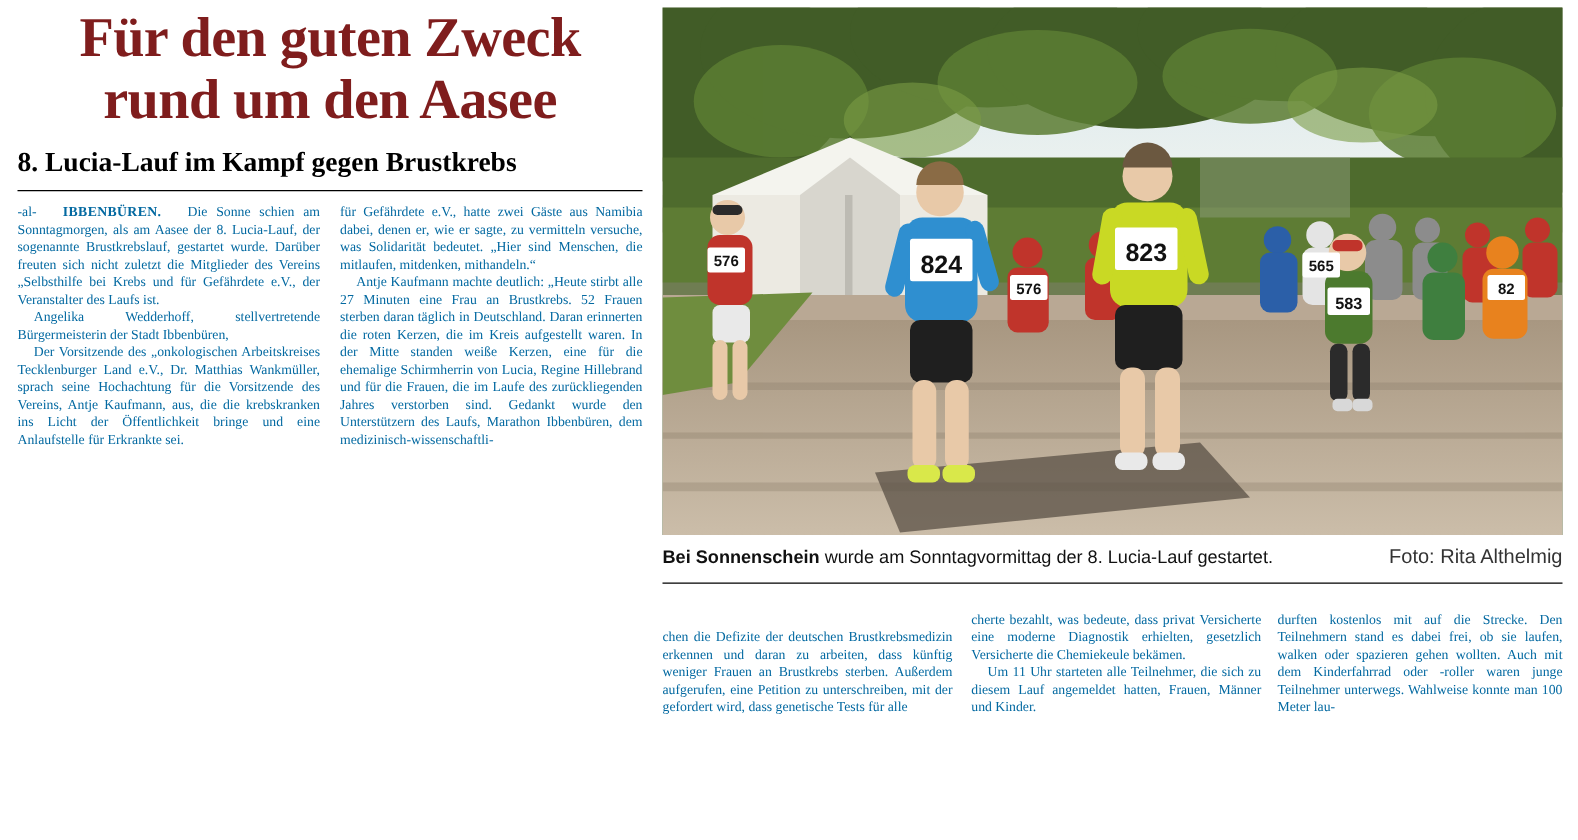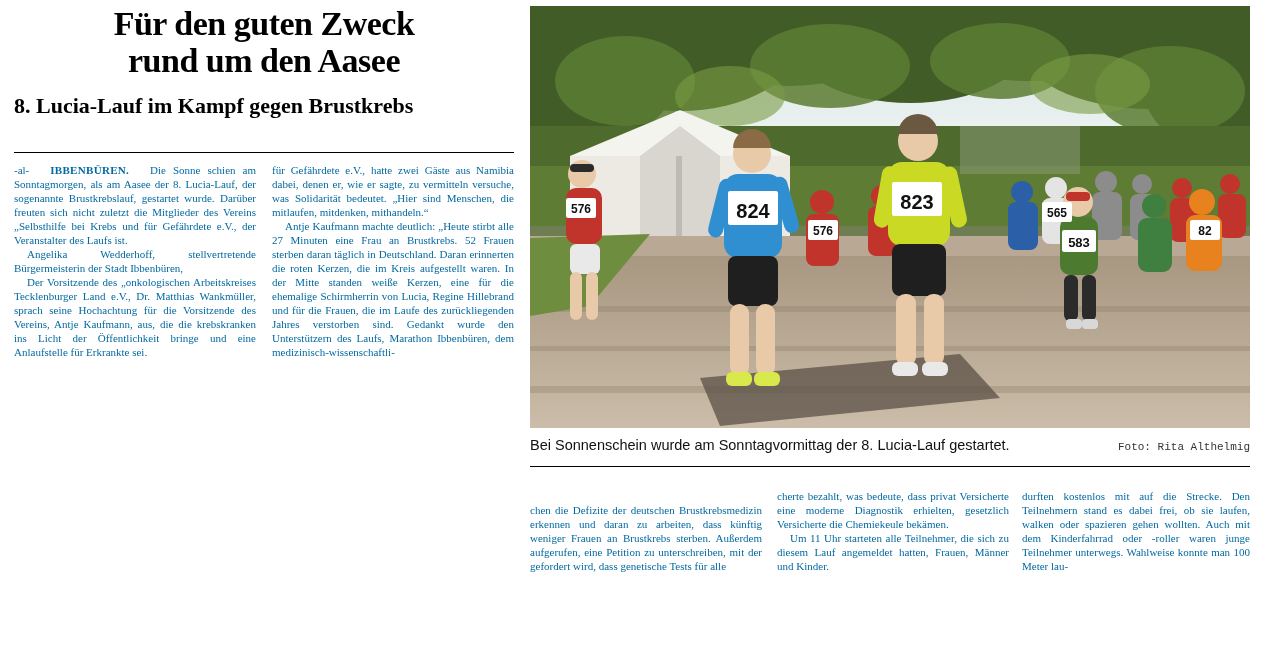--- a/index.html
+++ b/index.html
@@ -20,25 +20,25 @@
   
   .headline-block {
     position: absolute;
     left: 14px;
     top: 6px;
     width: 500px;
   }
   .headline {
     font-family: "Liberation Serif", serif;
     font-weight: bold;
-    font-size: 34px;
+    font-size: 45px;
     line-height: 1.08;
     text-align: center;
     letter-spacing: -0.5px;
-    color: #000000;
+    color: #7f1d1d;
     margin: 0;
   }
   .headline .l2 { display: block; }
   .subheadline {
     font-family: "Liberation Serif", serif;
     font-weight: bold;
     font-size: 22px;
     line-height: 1.15;
     text-align: left;
     color: #000;
@@ -96,27 +96,26 @@
     left: 530px;
     top: 437px;
     width: 720px;
     font-family: "Liberation Sans", sans-serif;
     font-size: 14.5px;
     color: #111;
     display: flex;
     align-items: baseline;
     justify-content: space-between;
   }
-  .caption .cap-text b { font-weight: normal; text-align: center; }
+  .caption .cap-text b { font-weight: bold; text-align: center; }
   .caption .credit {
-    font-size: 11px;
+    font-size: 16px;
     color: #333;
     white-space: nowrap;
     padding-left: 10px;
-    font-family: Liberation Mono, monospace;
   }
   .caption-rule {
     position: absolute;
     left: 530px;
     top: 466px;
     width: 720px;
     height: 1px;
     background: #000;
   }
 </style>

